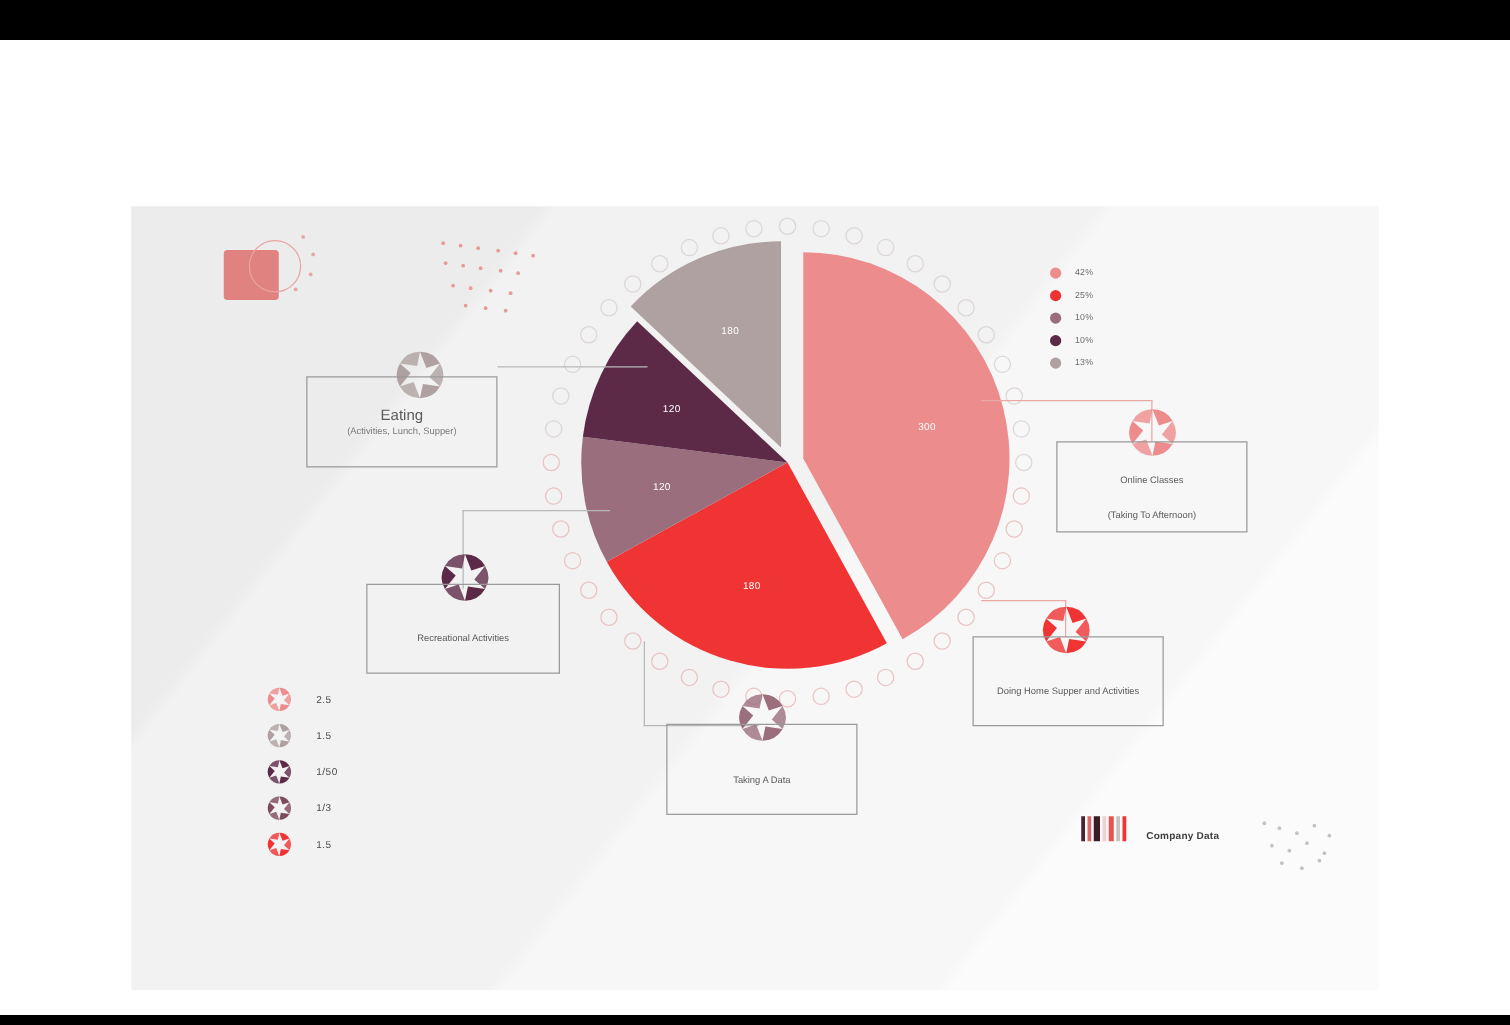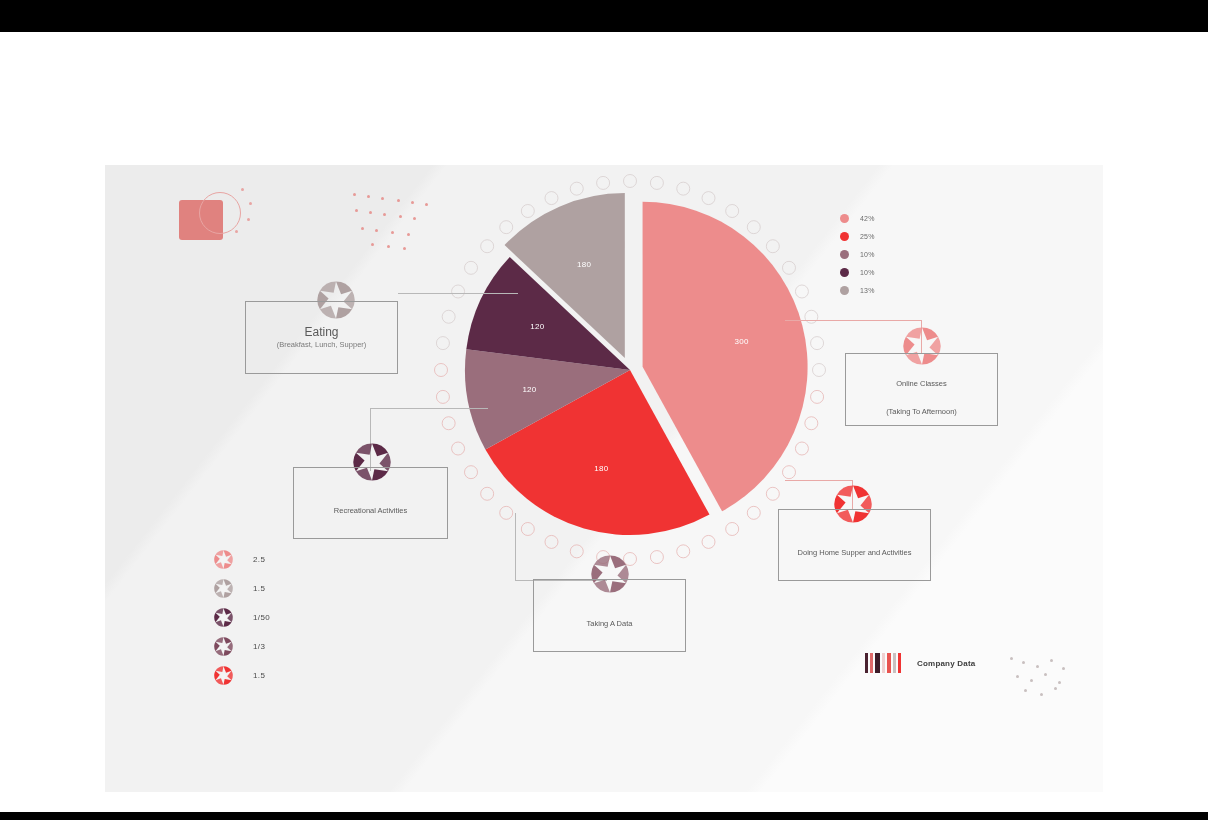--- a/index.html
+++ b/index.html
@@ -80,21 +80,21 @@
   .conn { position:absolute; background:#b8b8b8; }
   .conn.pinkline { background:#e9a9a7; }
 
   
   #cam-legend { position:absolute; left:105px; top:380px; }
   .cam-row { display:flex; align-items:center; height:29px; }
   .cam-ico { width:27px; height:27px; margin-right:16px; flex:0 0 auto; }
   .cam-val { font-size:8px; color:#4a4a4a; letter-spacing:.4px; }
 
   
-  #company { position:absolute; left:760px; top:488px; display:flex; align-items:center; }
+  #company { position:absolute; left:760px; top:488px; display:flex; align-items:flex-end; }
   #company .bars { display:flex; align-items:flex-end; height:20px; margin-right:14px; }
   #company .bars span { display:block; width:3px; height:20px; margin-right:2px; }
   #company .name { font-size:8px; font-weight:bold; color:#3d3d3d; letter-spacing:.2px; }
 
   
   #dots-br { position:absolute; left:905px; top:492px; width:60px; height:45px; }
   #dots-br i { position:absolute; width:3px; height:3px; border-radius:50%; background:#c9c0c0; }
 </style>
 </head>
 <body>
@@ -245,21 +245,21 @@
                 <path d="M51.05255888325765,21 A22,22 0 0 1 51.05255888325765,43 L40.80332840660425,33.87120521735984 Z" fill="#AFA1A1" opacity="0.8"></path>
                 <path d="M51.05255888325765,43 A22,22 0 0 1 32,54 L34.78115294937453,40.55950864665638 Z" fill="#AFA1A1" opacity="1"></path>
                 <path d="M32,54 A22,22 0 0 1 12.947441116742347,43 L25.977824542770275,38.688303429296546 Z" fill="#AFA1A1" opacity="0.8"></path>
                 <path d="M12.947441116742347,43 A22,22 0 0 1 12.94744111674235,21 L23.19667159339575,30.128794782640167 Z" fill="#AFA1A1" opacity="1"></path>
                 <path d="M12.94744111674235,21 A22,22 0 0 1 31.999999999999996,10 L29.21884705062547,23.440491353343617 Z" fill="#AFA1A1" opacity="0.8"></path>
               </g>
             </svg>
         </div>
         <div class="box" style="width:153px;height:73px;flex-direction:column;">
           <div class="title">Eating</div>
-          <div class="sub">(Breakfast, Lunch, Supper)</div>
+          <div class="sub">(Activities, Lunch, Supper)</div>
         </div>
       </div>
 
       <div class="callout" style="left:740px;top:166px;">
         <div class="aperture" style="left:50px;top:-12px;">
           <svg viewBox="0 0 64 64" width="54" height="54">
               <g class="ap">
                 <path d="M32,10 A22,22 0 0 1 51.05255888325765,21 L38.02217545722972,25.311696570703454 Z" fill="#ED8C8C" opacity="1"></path>
                 <path d="M51.05255888325765,21 A22,22 0 0 1 51.05255888325765,43 L40.80332840660425,33.87120521735984 Z" fill="#ED8C8C" opacity="0.8"></path>
                 <path d="M51.05255888325765,43 A22,22 0 0 1 32,54 L34.78115294937453,40.55950864665638 Z" fill="#ED8C8C" opacity="1"></path>

